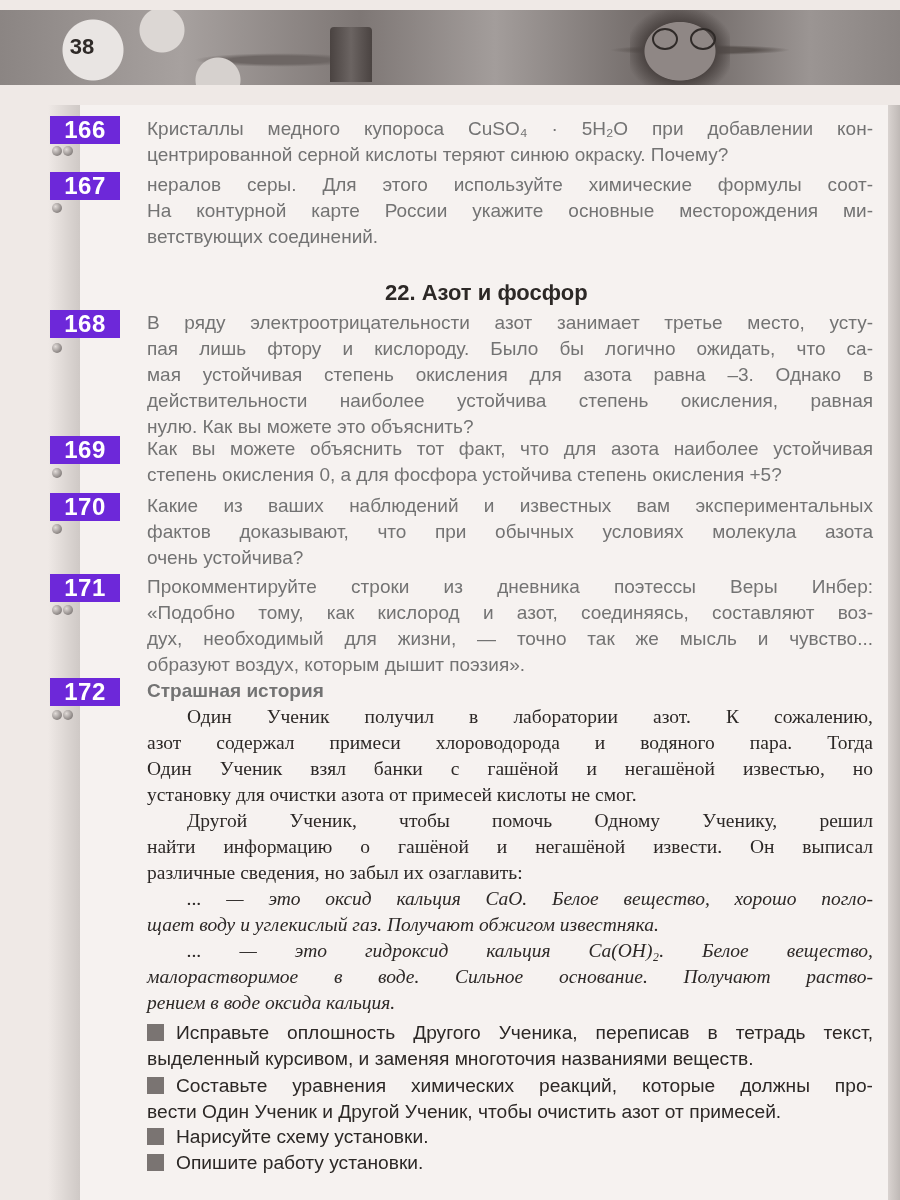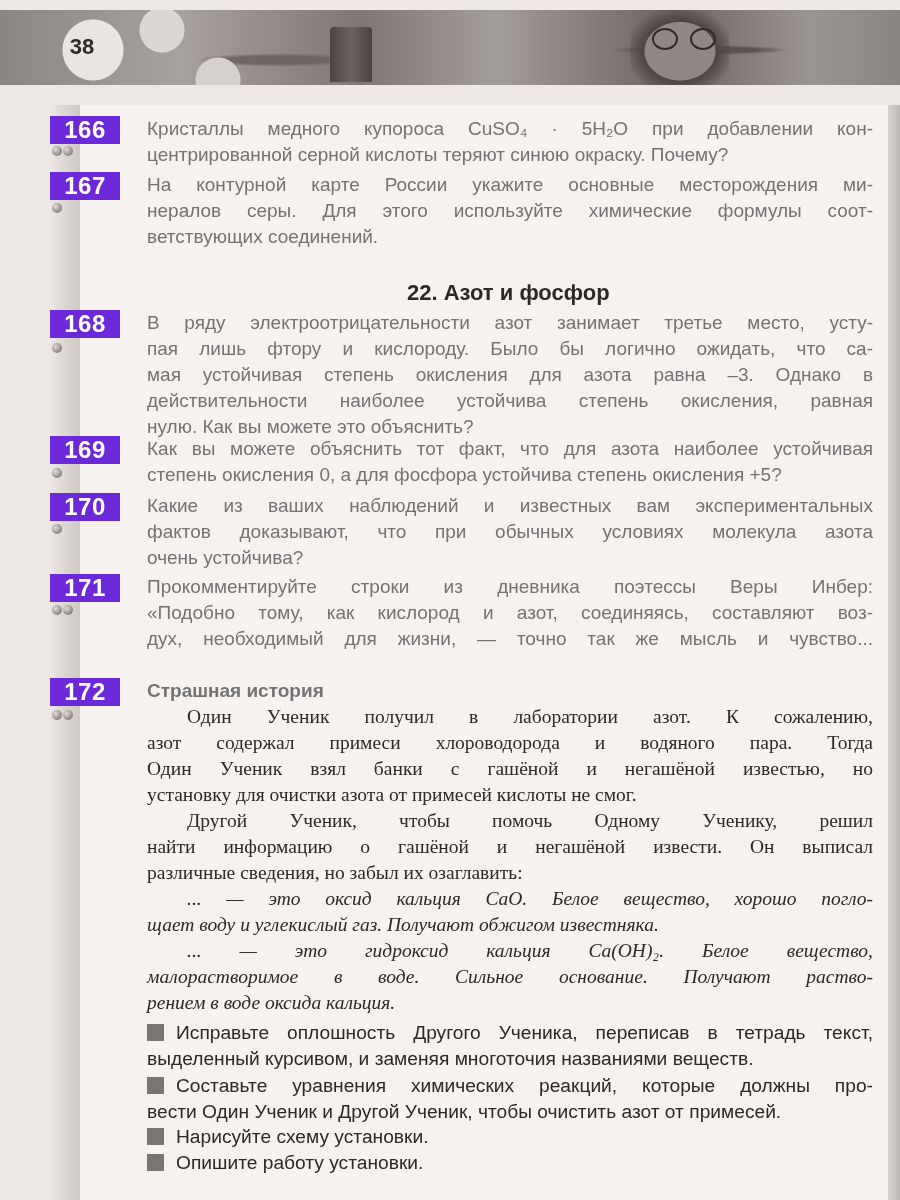--- a/index.html
+++ b/index.html
@@ -49,21 +49,21 @@
   .dot { width: 10px; height: 10px; border-radius: 50%;
     background: radial-gradient(circle at 35% 35%, #e2dcd9, #8a8482 70%); }
   .text {
     position: absolute; left: 147px; width: 726px;
     font-size: 19px; line-height: 26px; text-align: justify; color: #737373;
   }
   .text .line { display: block; white-space: nowrap; text-align-last: justify; }
   .text .line.last { text-align-last: left; }
   .section-title {
     position: absolute; left: 385px; top: 280px;
-    font-weight: bold; font-size: 22px; color: #2c2826; margin-left: 22px;
+    font-weight: bold; font-size: 22px; color: #2c2826;
   }
   .story-title { font-weight: bold; }
   .story {
     position: absolute; left: 147px; width: 726px;
     font-family: "Liberation Serif", serif; font-size: 19.5px; line-height: 26px; color: #2c2826;
   }
   .story .line { display: block; white-space: nowrap; text-align: justify; text-align-last: justify; }
   .story .line.last { text-align-last: left; }
   .story .indent { padding-left: 40px; }
   .story i { font-style: italic; }
@@ -94,22 +94,22 @@
 <div class="text" style="top:116px">
   <span class="line">Кристаллы медного купороса CuSO₄ · 5H₂O при добавлении кон-</span>
   <span class="line last">центрированной серной кислоты теряют синюю окраску. Почему?</span>
 </div>
 
 <div class="badge" style="top:172px">167</div>
 <div class="dots" style="top:203px">
   <span class="dot"></span>
 </div>
 <div class="text" style="top:172px">
+  <span class="line">нералов серы. Для этого используйте химические формулы соот-</span>
   <span class="line">На контурной карте России укажите основные месторождения ми-</span>
-  <span class="line">нералов серы. Для этого используйте химические формулы соот-</span>
   <span class="line last">ветствующих соединений.</span>
 </div>
 
 <div class="section-title">22. Азот и фосфор</div>
 
 <div class="badge" style="top:310px">168</div>
 <div class="dots" style="top:343px">
   <span class="dot"></span>
 </div>
 <div class="text" style="top:310px">
@@ -141,20 +141,21 @@
 
 <div class="badge" style="top:574px">171</div>
 <div class="dots" style="top:605px">
   <span class="dot"></span>
   <span class="dot"></span>
 </div>
 <div class="text" style="top:574px">
   <span class="line">Прокомментируйте строки из дневника поэтессы Веры Инбер:</span>
   <span class="line">«Подобно тому, как кислород и азот, соединяясь, составляют воз-</span>
   <span class="line">дух, необходимый для жизни, — точно так же мысль и чувство...</span>
+  <span class="line last">образуют воздух, которым дышит поэзия».</span>
 </div>
 
 <div class="badge" style="top:678px">172</div>
 <div class="dots" style="top:710px">
   <span class="dot"></span>
   <span class="dot"></span>
 </div>
 <div class="text" style="top:678px">
   <span class="line last story-title">Страшная история</span>
 </div>

